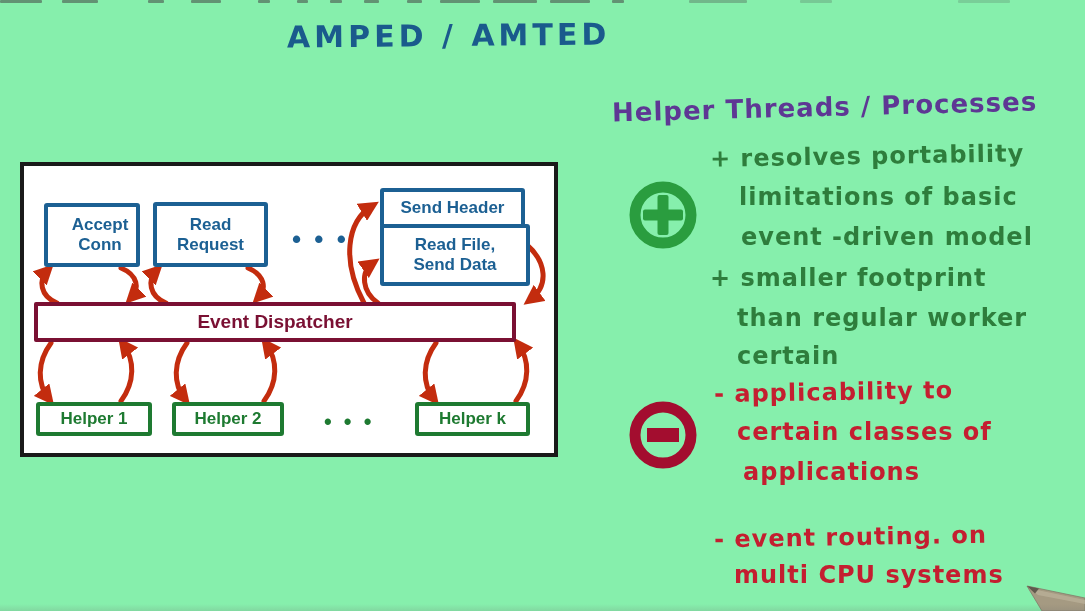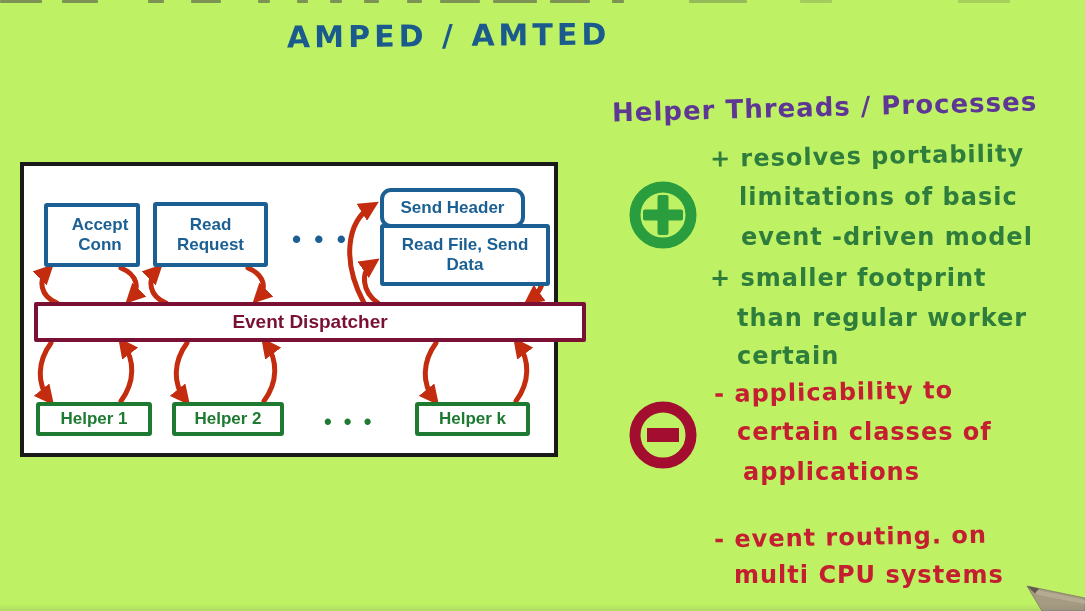--- a/index.html
+++ b/index.html
@@ -1,20 +1,20 @@
 <!DOCTYPE html>
 <html><head>
 <meta charset="utf-8">
 <style>
   html, body { margin: 0; padding: 0; background: #ffffff; }
   .stage {
     position: relative;
     width: 1085px;
     height: 611px;
-    background: #bef264;
+    background: #86efac;
     overflow: hidden;
     font-family: "Liberation Sans", sans-serif;
   }
   
   .title {
     position: absolute;
     left: 287px; top: 18px;
     margin: 0;
     font-family: "DejaVu Sans", sans-serif;
     font-size: 30px;
@@ -42,32 +42,32 @@
     text-align: center;
     background: #ffffff;
     border-radius: 3px;
     font-weight: bold;
     line-height: 1.15;
   }
   .blue  { border: 4px solid #1c6093; color: #1c6093; font-size: 17px; }
   .green-box { border: 4px solid #1e7a31; color: #1e7a31; font-size: 17px; }
   .dispatcher {
     position: absolute;
-    left: 10px; top: 136px; width: 552px; height: 40px;
+    left: 10px; top: 136px; width: 482px; height: 40px;
     box-sizing: border-box;
     border: 4px solid #7a1033;
     color: #7a1033;
     background: #fff;
     display: flex; align-items: center; justify-content: center;
     font-weight: bold; font-size: 19px;
     border-radius: 2px;
   }
   .stack { position: absolute; left: 356px; top: 22px; width: 145px; height: 98px; }
-  .stack .top-cell    { position: absolute; left: 0; top: 0;  width: 145px; height: 40px; border-radius: 11px; }
-  .stack .bottom-cell { position: absolute; left: 0; top: 36px; width: 170px; height: 62px; }
+  .stack .top-cell    { position: absolute; left: 0; top: 0;  width: 145px; height: 40px; }
+  .stack .bottom-cell { position: absolute; left: 0; top: 36px; width: 150px; height: 62px; }
   .dots {
     position: absolute;
     font-weight: bold;
     letter-spacing: 3px;
     white-space: nowrap;
   }
   .dots.top-dots    { left: 268px; top: 58px;  color: #1c6093; font-size: 26px; }
   .dots.bottom-dots { left: 300px; top: 243px; color: #1e7a31; font-size: 22px; }
   
   .note-heading {

